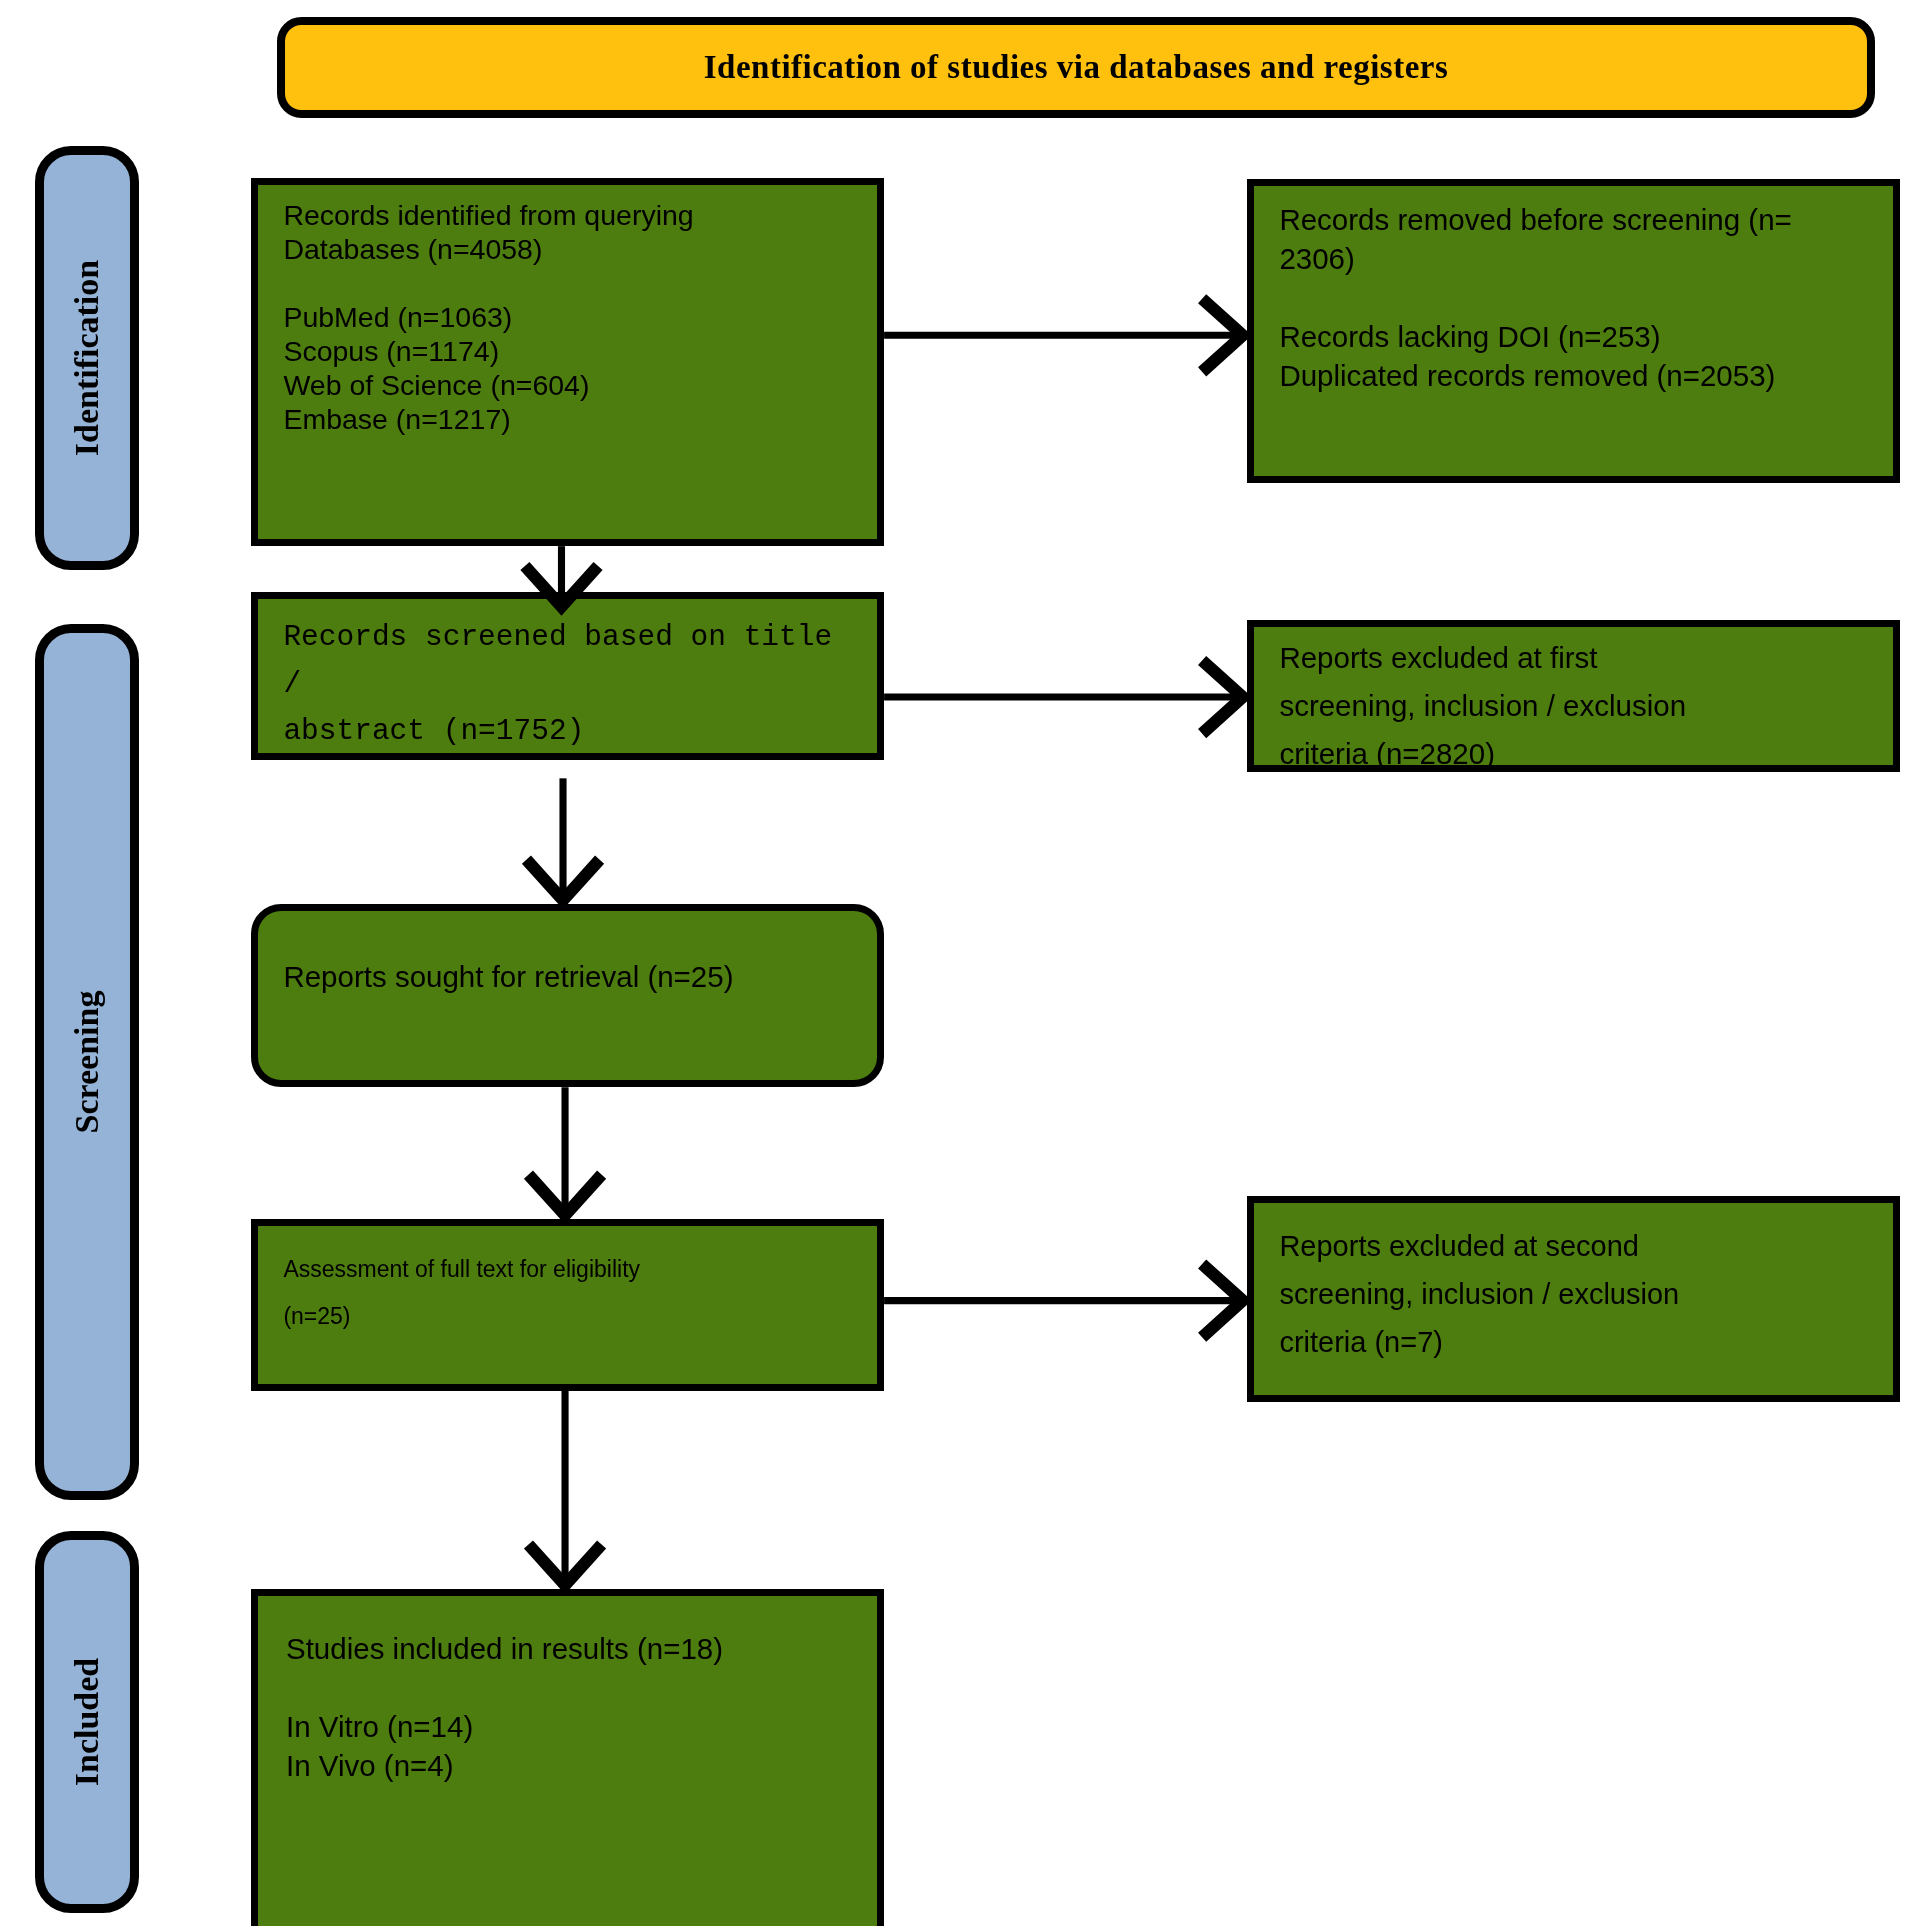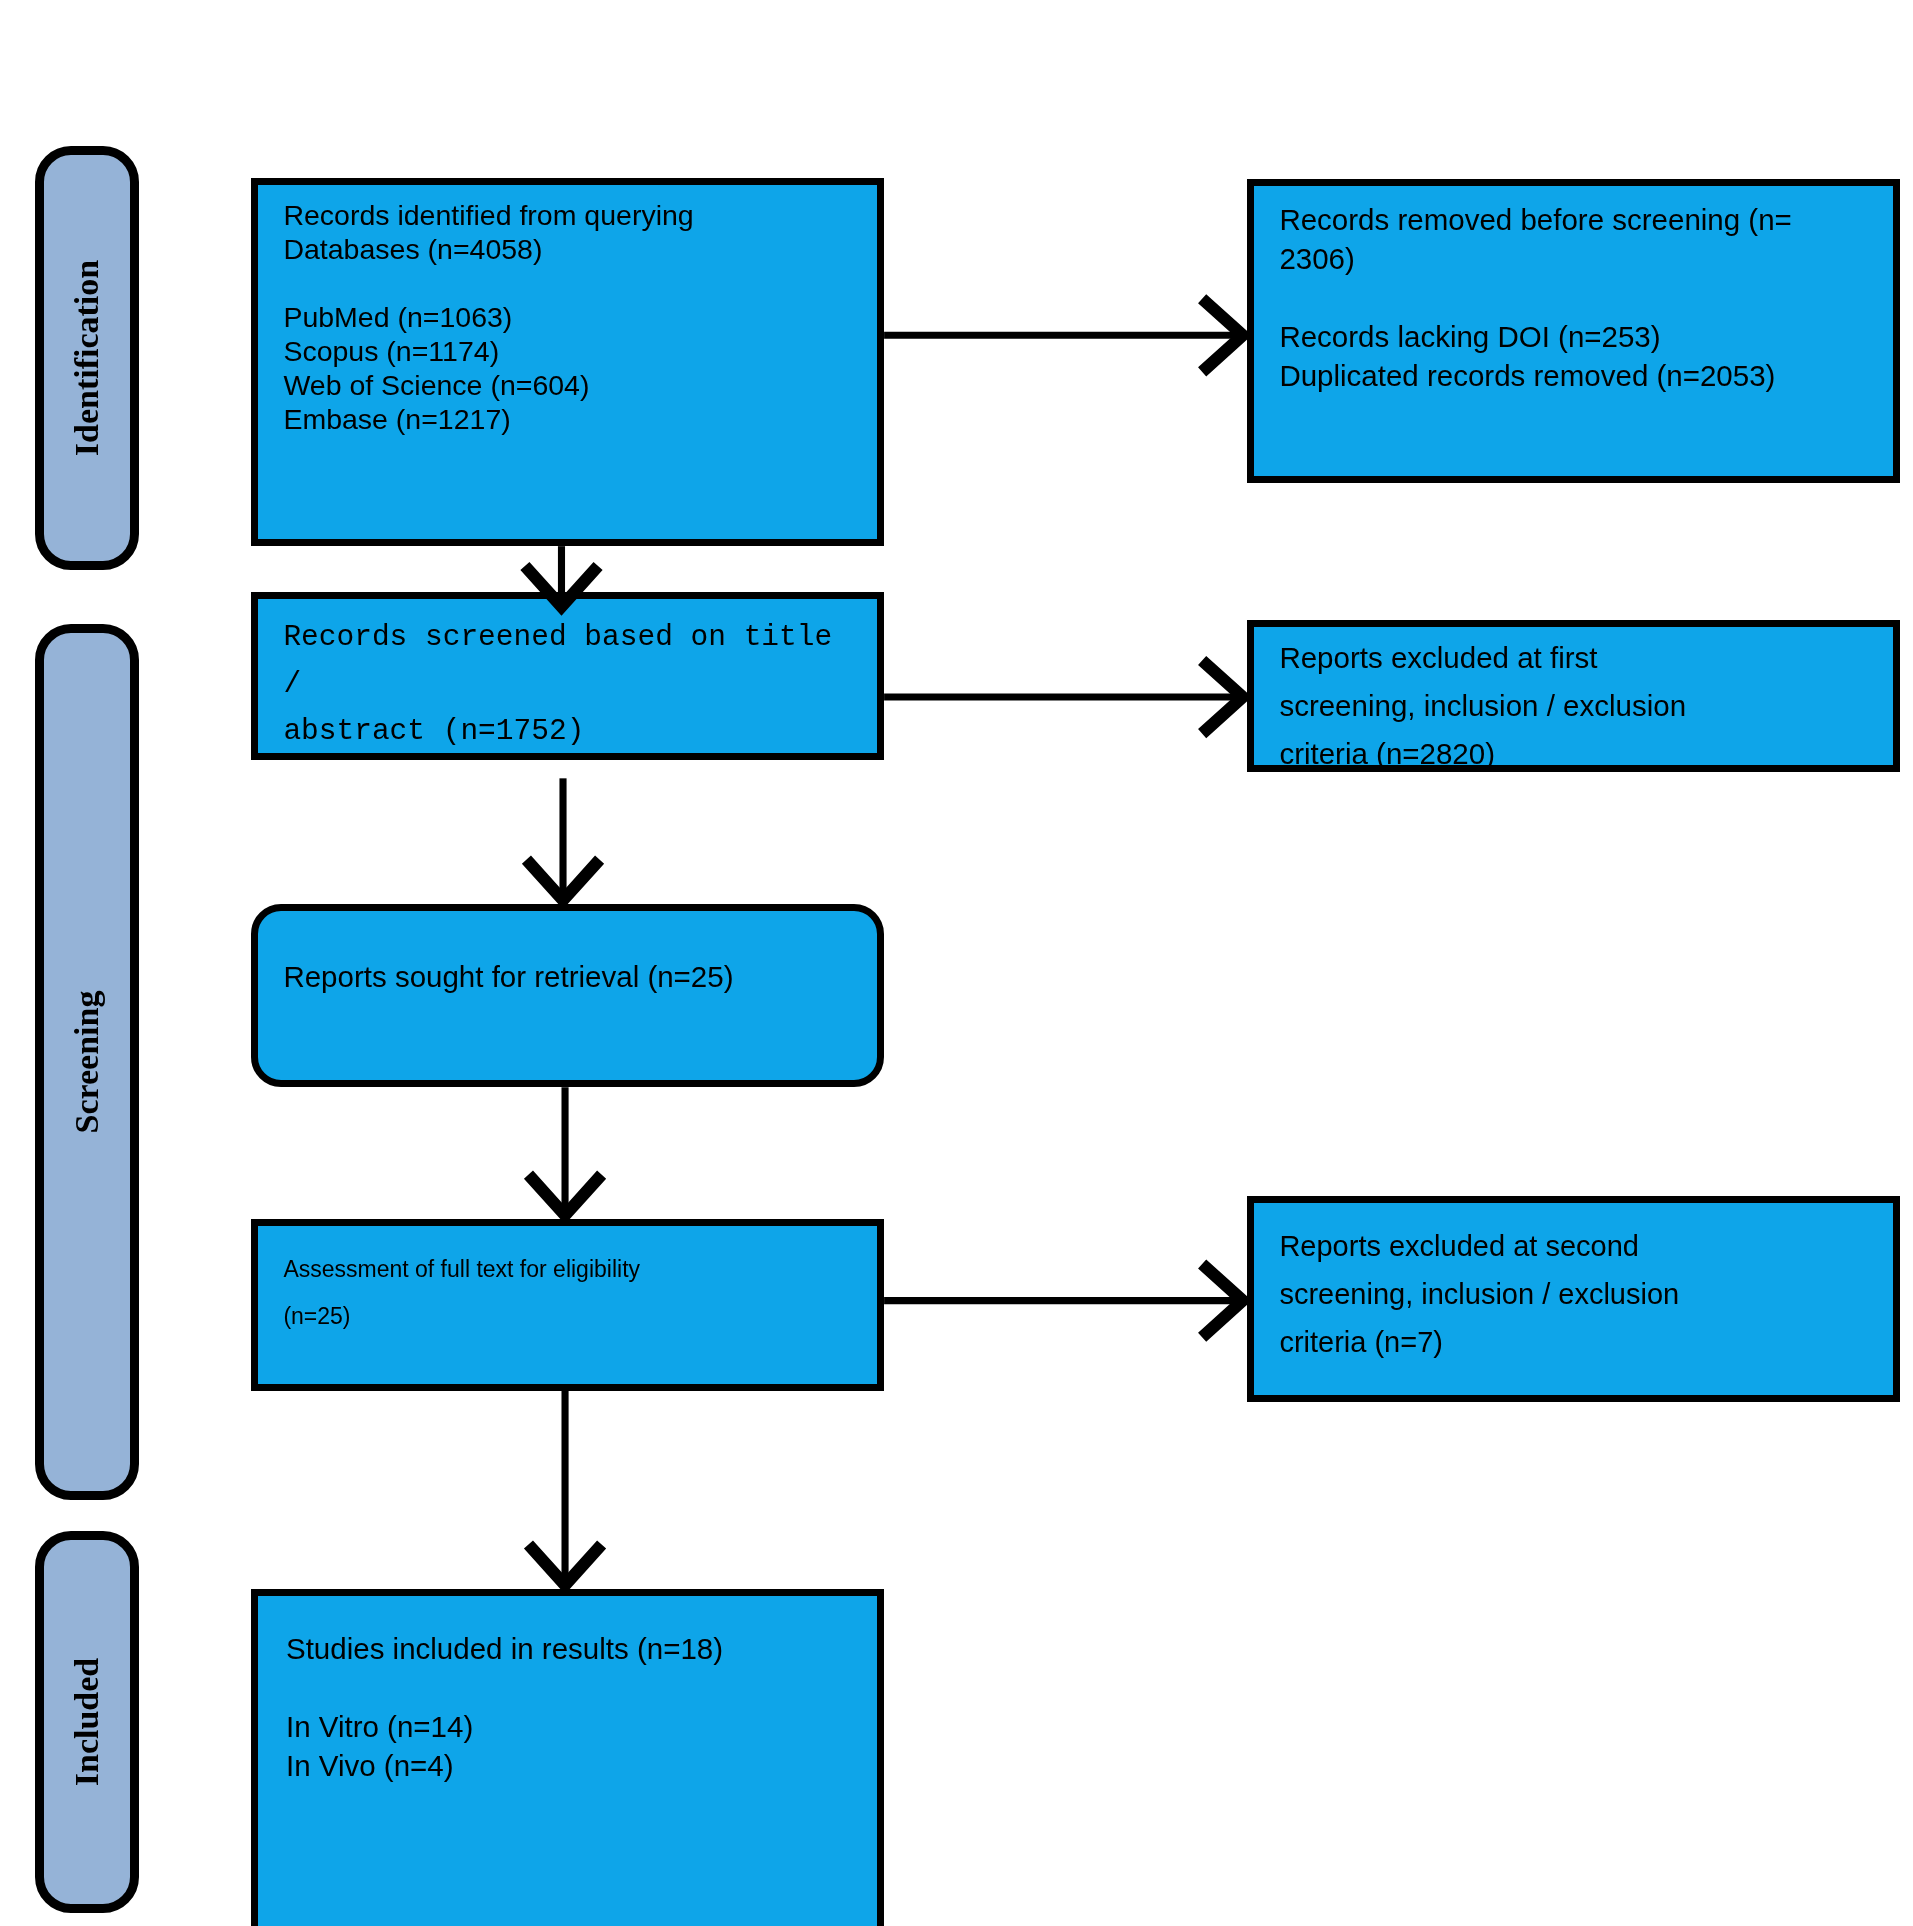--- a/index.html
+++ b/index.html
@@ -59,21 +59,21 @@
     font-size: 34px;
   }
   .stage-identification { top: 146px;  height: 424px;  }
   .stage-screening      { top: 624px; height: 876px; }
   .stage-included       { top: 1531px; height: 382px;  }
 
   
   .fbox {
     position: absolute;
     box-sizing: border-box;
-    background: #0ea5e9;
+    background: #4d7c0f;
     border: 7.1px solid #000000;
     white-space: pre-line;
   }
   .col-left  { left: 251px;  width: 633px; }
   .col-right { left: 1247px; width: 653px; }
 
   .box-identified {
     top: 178px; height: 368px;
     padding: 12.7px 20.3px 0 25.4px;
     font-size: 28.5px; line-height: 34px;
@@ -130,20 +130,23 @@
     stroke-width: 24px;
     fill: none;
     stroke-linejoin: miter;
   }
 </style>
 </head>
 <body>
 
 <div class="canvas">
 
+  <div class="banner">
+    <span class="banner-title">Identification of studies via databases and registers</span>
+  </div>
 
   <div class="stage stage-identification">
     <span>Identification</span>
   </div>
   <div class="stage stage-screening">
     <span>Screening</span>
   </div>
   <div class="stage stage-included">
     <span>Included</span>
   </div>

